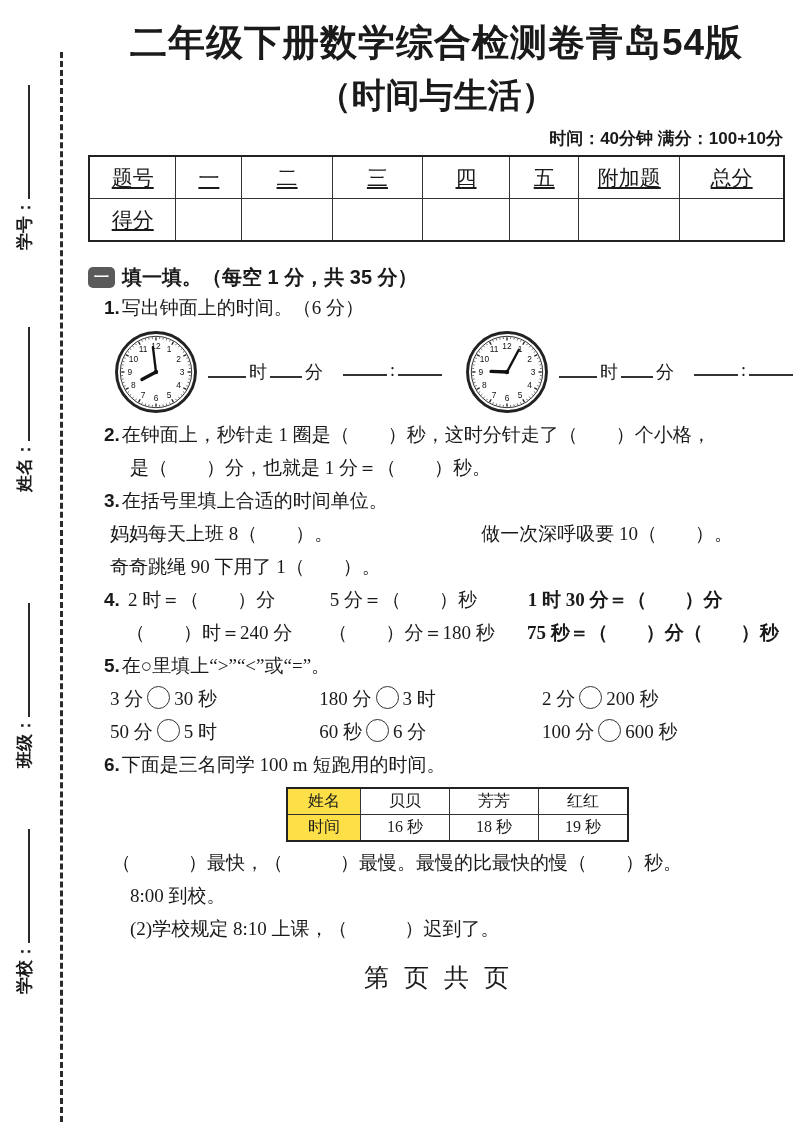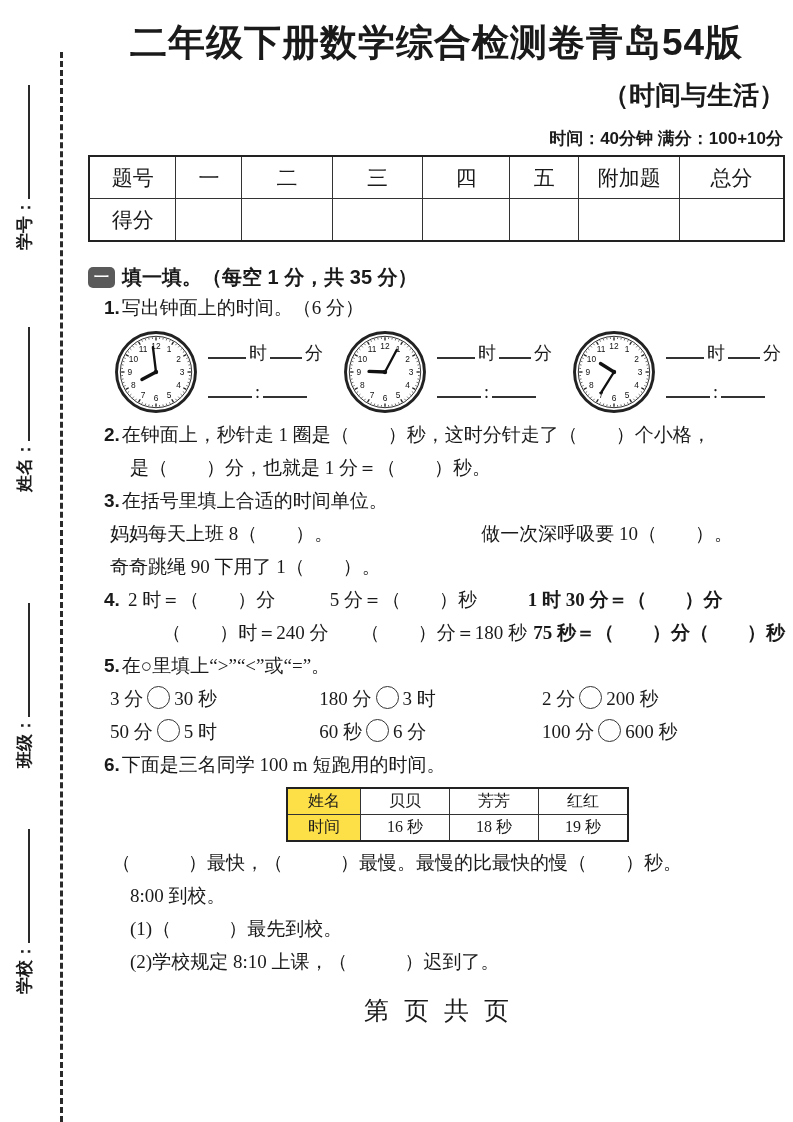--- a/index.html
+++ b/index.html
@@ -22,35 +22,35 @@
   }
   .side-blank { display:inline-block; width:114px; height:13px; border-bottom:2.5px solid #2a2a2a; }
 
   
   .content { position:absolute; left:88px; top:0; width:697px; }
   .title {
     margin:20px 0 0 0; text-align:center; font-size:37px; font-weight:bold;
     font-family:"Liberation Sans", sans-serif; letter-spacing:1px; line-height:46px;
   }
   .subtitle {
-    margin:10px 0 0 0; text-align:right; font-size:26px; font-weight:bold;
+    margin:10px 0 0 0; text-align:center; font-size:34px; font-weight:bold;
     font-family:"Liberation Sans", sans-serif; line-height:38px;
   }
   .meta {
     margin-top:14px; text-align:right; font-size:17px; font-weight:600;
     font-family:"Liberation Sans", sans-serif; line-height:22px; padding-right:2px;
   }
 
   table.score-table {
     width:100%; border-collapse:collapse; margin-top:5px;
     font-family:"Liberation Sans", sans-serif; font-size:21px;
     border:2.5px solid #222;
   }
   table.score-table td {
-    border:1.5px solid #333; text-align:center; height:41px; padding:0;
+    border:1.5px solid #333; text-align:center; height:41px; padding:0;text-decoration:underline;
   }
 
   .section-heading {
     margin:22px 0 0 0; font-size:20px; font-weight:bold;
     font-family:"Liberation Sans", sans-serif; display:flex; align-items:center;
   }
   .badge {
     display:inline-flex; align-items:center; justify-content:center;
     width:27px; height:21px; margin-right:7px; border-radius:5px;
     background:#5a5a5a; color:#ffffff; font-size:15px; font-weight:bold;
@@ -58,34 +58,34 @@
 
   .line { font-size:19px; line-height:33px; margin-left:16px; white-space:nowrap; }
   .qnum { font-family:"Liberation Sans", sans-serif; font-weight:bold; margin-right:2px; }
   .cont { margin-left:42px; }
   .sub  { margin-left:42px; }
 
   
   .clocks-row { display:flex; margin:6px 0 4px 26px; gap:20px; }
   .clock-group { display:flex; align-items:center; gap:7px; }
   svg.clock { width:84px; height:84px; display:block; }
-  .clock-answers { display:flex; flex-direction:column; gap:17px; font-size:18px; }
+  .clock-answers { display:flex; flex-direction:row; gap:17px; font-size:18px; }
   .ca-row { white-space:nowrap; }
   .u-blank { display:inline-block; height:12px; border-bottom:2px solid #333; margin:0 3px; }
   .w40 { width:38px; } .w34 { width:32px; } .w46 { width:44px; }
 
   
   .q3-row { display:flex; margin-left:22px; }
   .q3-l { width:55%; } .q3-r { width:45%; }
 
   
   .q4-row { display:flex; }
   .q4-row .qnum { width:22px; }
   .q4-c1 { flex:1.02; } .q4-c2 { flex:1.0; } .q4-c3 { flex:1.3;font-weight:bold; }
-  .q4-row2 { padding-left:22px;text-align:right; }
+  .q4-row2 { padding-left:22px; }
 
   
   .q5-row { display:flex; margin-left:22px; }
   .q5-i1 { width:31%; } .q5-i2 { width:33%; } .q5-i3 { width:36%; }
   .cmp-circle {
     display:inline-block; width:21px; height:21px; border:1.6px solid #333;
     border-radius:50%; vertical-align:-4px; margin:0 4px;
   }
 
   
@@ -486,18 +486,17 @@
         <td class="lbl">时间</td>
         <td>16 秒</td>
         <td>18 秒</td>
         <td>19 秒</td>
       </tr>
     </tbody>
       </table>
     <div class="line" style="margin-left:24px">（　　　）最快，（　　　）最慢。最慢的比最快的慢（　　）秒。</div>
 
     <div class="line cont">8:00 到校。</div>
-    <div class="line sub">(1)（　　　）最先到校。</div>
     <div class="line sub">(2)学校规定 8:10 上课，（　　　）迟到了。</div>
 
     <div class="footer">第 页 共 页</div>
   </div>
 </div>
 
 </body></html>

